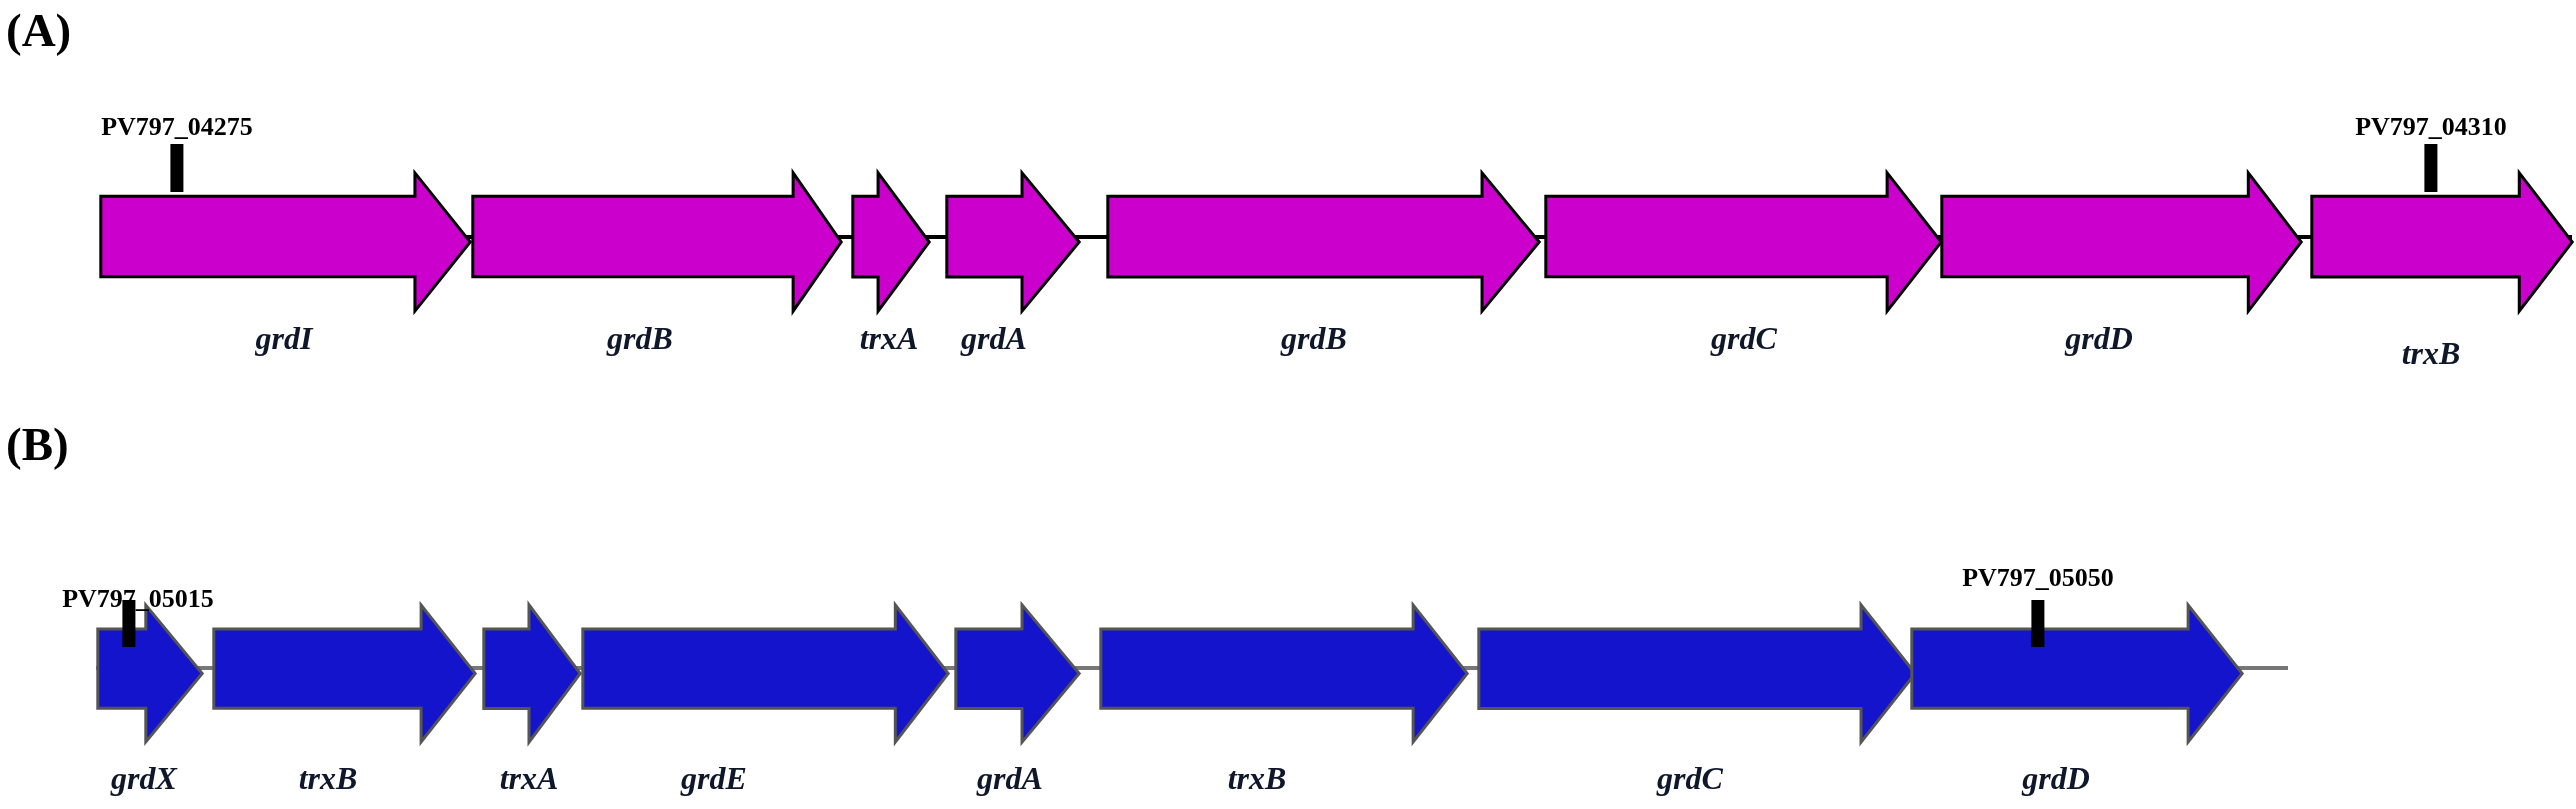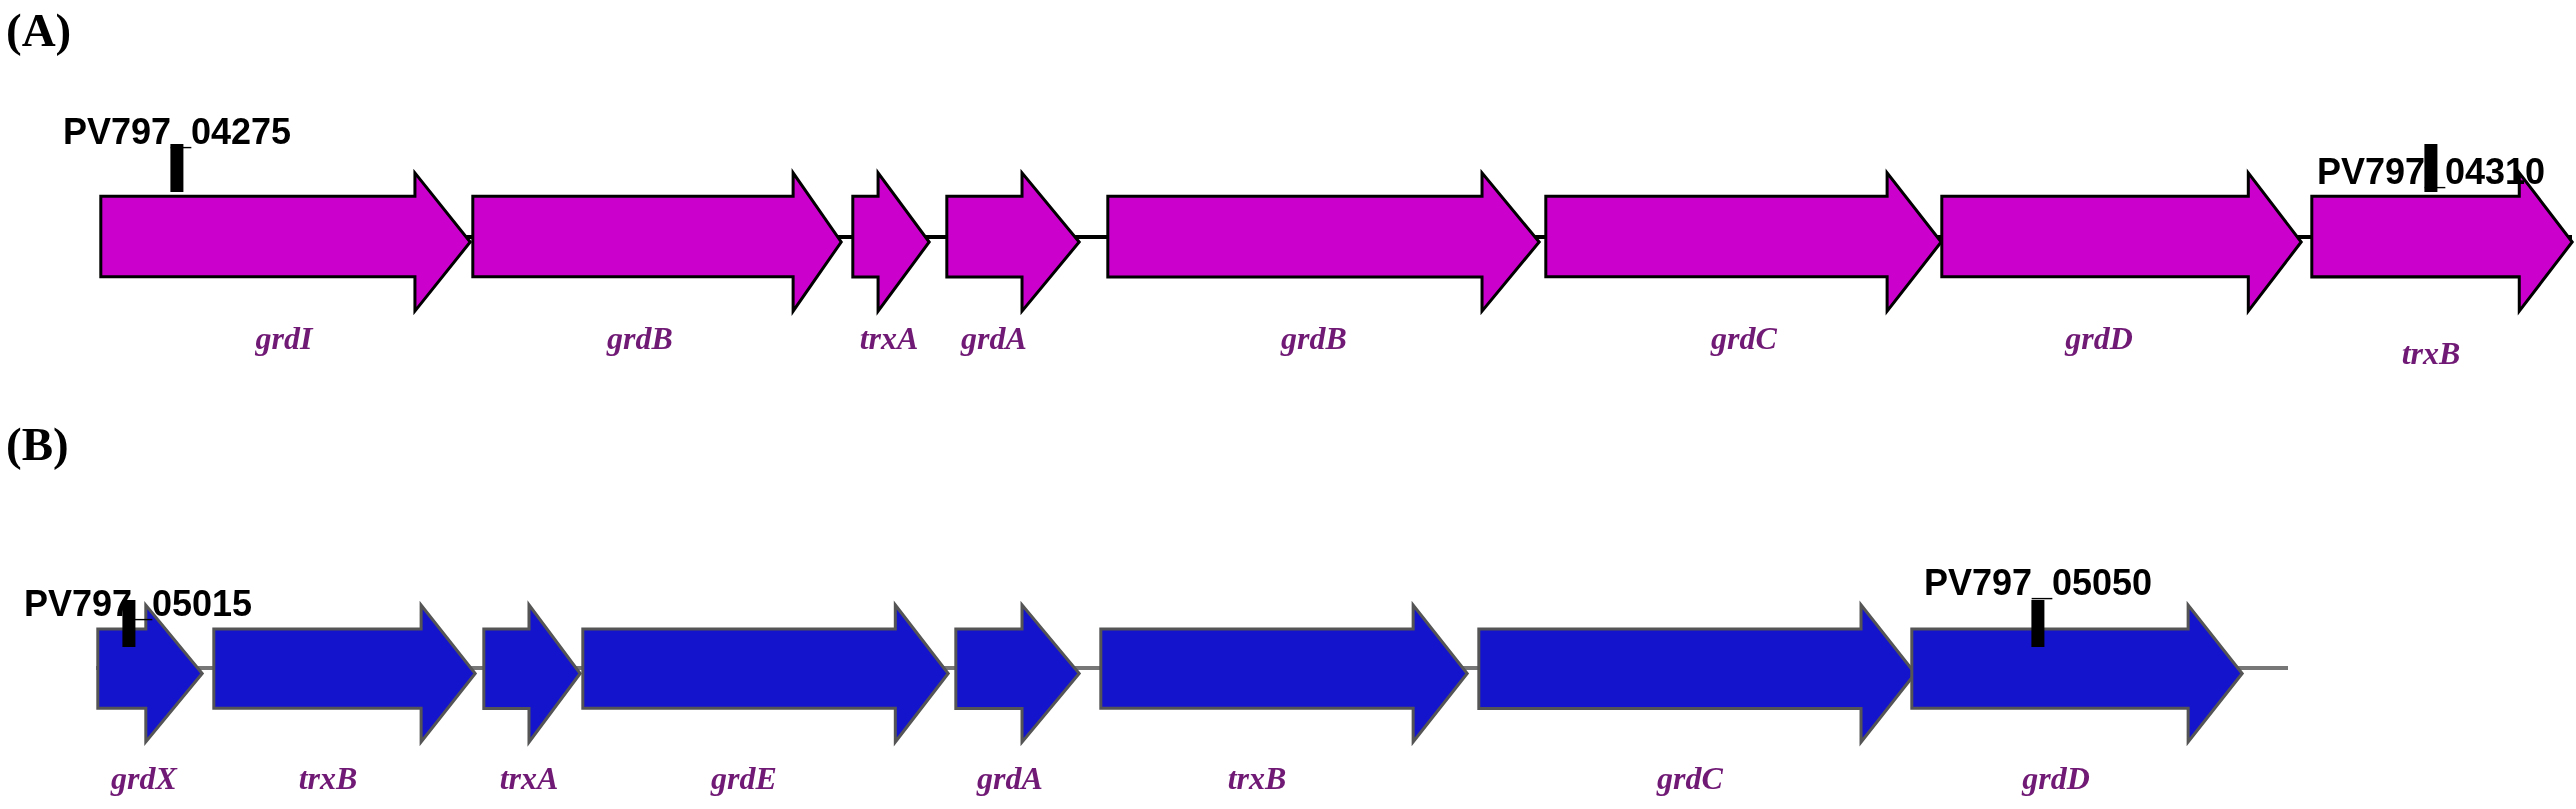--- a/index.html
+++ b/index.html
@@ -22,40 +22,40 @@
     font-family: "Liberation Serif", "DejaVu Serif", serif;
     font-weight: bold;
     font-size: 47px;
     color: #000000;
     line-height: 1;
     letter-spacing: 0px;
     white-space: nowrap;
   }
   .locus-label {
     position: absolute;
-    font-family: Liberation Sans, sans-serif;
+    font-family: Liberation Serif, serif;
     font-weight: bold;
-    font-size: 36px;
+    font-size: 26px;
     color: #000000;
     line-height: 1;
     white-space: nowrap;
     transform: translateX(-50%);
   }
   .locus-tick {
     position: absolute;
     background: #000000;
     transform: translateX(-50%);
   }
   .gene-label {
     position: absolute;
     font-family: "Liberation Serif", "DejaVu Serif", serif;
     font-style: italic;
     font-weight: bold;
     font-size: 32px;
-    color: #701a75;
+    color: #0f172a;
     line-height: 1;
     white-space: nowrap;
     transform: translateX(-50%);
   }
   .backbone {
     position: absolute;
     background: #555555;
   }
   .arrow-svg {
     position: absolute;
@@ -97,21 +97,21 @@
     <div class="gene-label" style="left: 640px; top: 322px;">grdB</div>
     <div class="gene-label" style="left: 889px; top: 322px;">trxA</div>
     <div class="gene-label" style="left: 994px; top: 322px;">grdA</div>
     <div class="gene-label" style="left: 1314px; top: 322px;">grdB</div>
     <div class="gene-label" style="left: 1744px; top: 322px;">grdC</div>
     <div class="gene-label" style="left: 2099px; top: 322px;">grdD</div>
     <div class="gene-label" style="left: 2431px; top: 337px;">trxB</div>
     <div class="locus-tick" style="left: 177px; top: 144px; width: 13.2px; height: 48px;"></div>
     <div class="locus-label" style="left: 177px; top: 114px;">PV797_04275</div>
     <div class="locus-tick" style="left: 2431px; top: 144px; width: 13.2px; height: 48px;"></div>
-    <div class="locus-label" style="left: 2431px; top: 114px; margin-top: 40px;">PV797_04310</div>
+    <div class="locus-label" style="left: 2431px; top: 114px;">PV797_04310</div>
     <div class="panel-letter" style="left: 6px; top: 421px;">(B)</div>
     <div class="backbone" style="left: 96px; top: 666px; width: 2192px; height: 3.6px; background: rgb(119, 119, 119);"></div>
     <svg class="arrow-svg" width="114" height="147" viewBox="155 997 190 244" style="left: 93px; top: 600px;">
       <polygon points="163,1045 243,1045 243,1005 337,1119 243,1233 243,1177 163,1177" fill="#1414cc" stroke="#555555" stroke-width="5" stroke-linejoin="miter"></polygon>
     </svg>
     <svg class="arrow-svg" width="271" height="147" viewBox="347 997 451 244" style="left: 209px; top: 600px;">
       <polygon points="355,1045 700,1045 700,1005 790,1119 700,1233 700,1177 355,1177" fill="#1414cc" stroke="#555555" stroke-width="5" stroke-linejoin="miter"></polygon>
     </svg>
     <svg class="arrow-svg" width="106" height="147" viewBox="797 997 176 244" style="left: 479px; top: 600px;">
       <polygon points="805,1045 880,1045 880,1005 965,1119 880,1233 880,1177 805,1177" fill="#1414cc" stroke="#555555" stroke-width="5" stroke-linejoin="miter"></polygon>
@@ -127,21 +127,21 @@
     </svg>
     <svg class="arrow-svg" width="446" height="147" viewBox="2452 997 741 244" style="left: 1474px; top: 600px;">
       <polygon points="2460,1045 3095,1045 3095,1005 3185,1119 3095,1233 3095,1177 2460,1177" fill="#1414cc" stroke="#555555" stroke-width="5" stroke-linejoin="miter"></polygon>
     </svg>
     <svg class="arrow-svg" width="340" height="147" viewBox="3172 997 566 244" style="left: 1907px; top: 600px;">
       <polygon points="3180,1045 3640,1045 3640,1005 3730,1119 3640,1233 3640,1177 3180,1177" fill="#1414cc" stroke="#555555" stroke-width="5" stroke-linejoin="miter"></polygon>
     </svg>
     <div class="gene-label" style="left: 144px; top: 762px; text-align: right;">grdX</div>
     <div class="gene-label" style="left: 328px; top: 762px;">trxB</div>
     <div class="gene-label" style="left: 529px; top: 762px;">trxA</div>
-    <div class="gene-label" style="left: 744px; top: 762px;">grdE</div>
+    <div class="gene-label" style="left: 714px; top: 762px;">grdE</div>
     <div class="gene-label" style="left: 1010px; top: 762px;">grdA</div>
     <div class="gene-label" style="left: 1257px; top: 762px;">trxB</div>
     <div class="gene-label" style="left: 1690px; top: 762px;">grdC</div>
     <div class="gene-label" style="left: 2056px; top: 762px;">grdD</div>
     <div class="locus-tick" style="left: 129px; top: 600px; width: 13.2px; height: 47px;"></div>
     <div class="locus-label" style="left: 138px; top: 586px;">PV797_05015</div>
     <div class="locus-tick" style="left: 2038px; top: 600px; width: 13.2px; height: 47px;"></div>
     <div class="locus-label" style="left: 2038px; top: 565px;">PV797_05050</div>
   </div>
 

